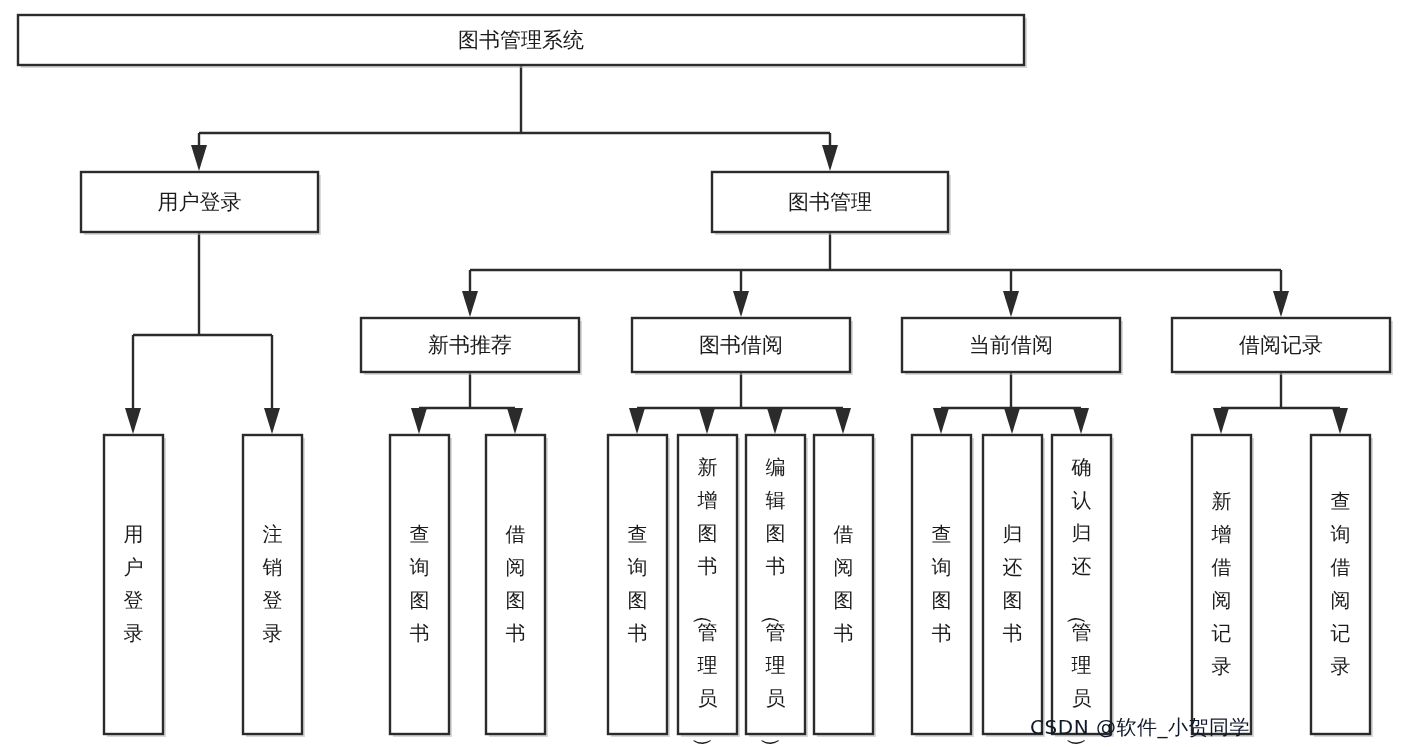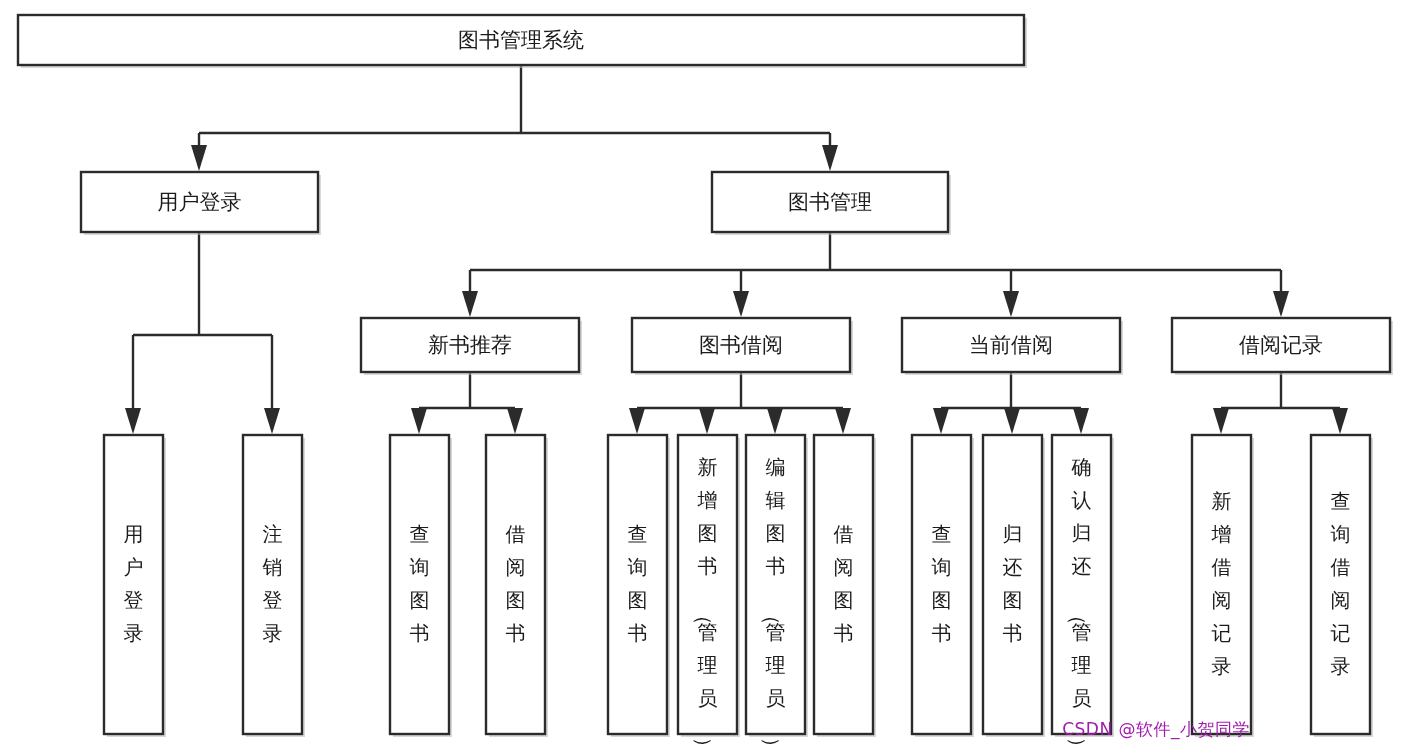--- a/index.html
+++ b/index.html
@@ -50,22 +50,22 @@
   }
   .node-label.vertical-label {
     font-size: 20px;
     text-anchor: middle;
   }
   .watermark {
     position: absolute;
     right: 8px;
     bottom: 6px;
     font-family: "DejaVu Sans", "Liberation Sans", sans-serif;
-    font-size: 17px;
-    color: #a21caf;
+    font-size: 20px;
+    color: #0f172a;
     letter-spacing: .5px;
     white-space: nowrap;
     pointer-events: none;
   }
 </style>
 </head>
 <body>
 
 <div id="diagram-root">
   <svg class="diagram" viewBox="0 0 1405 747">

